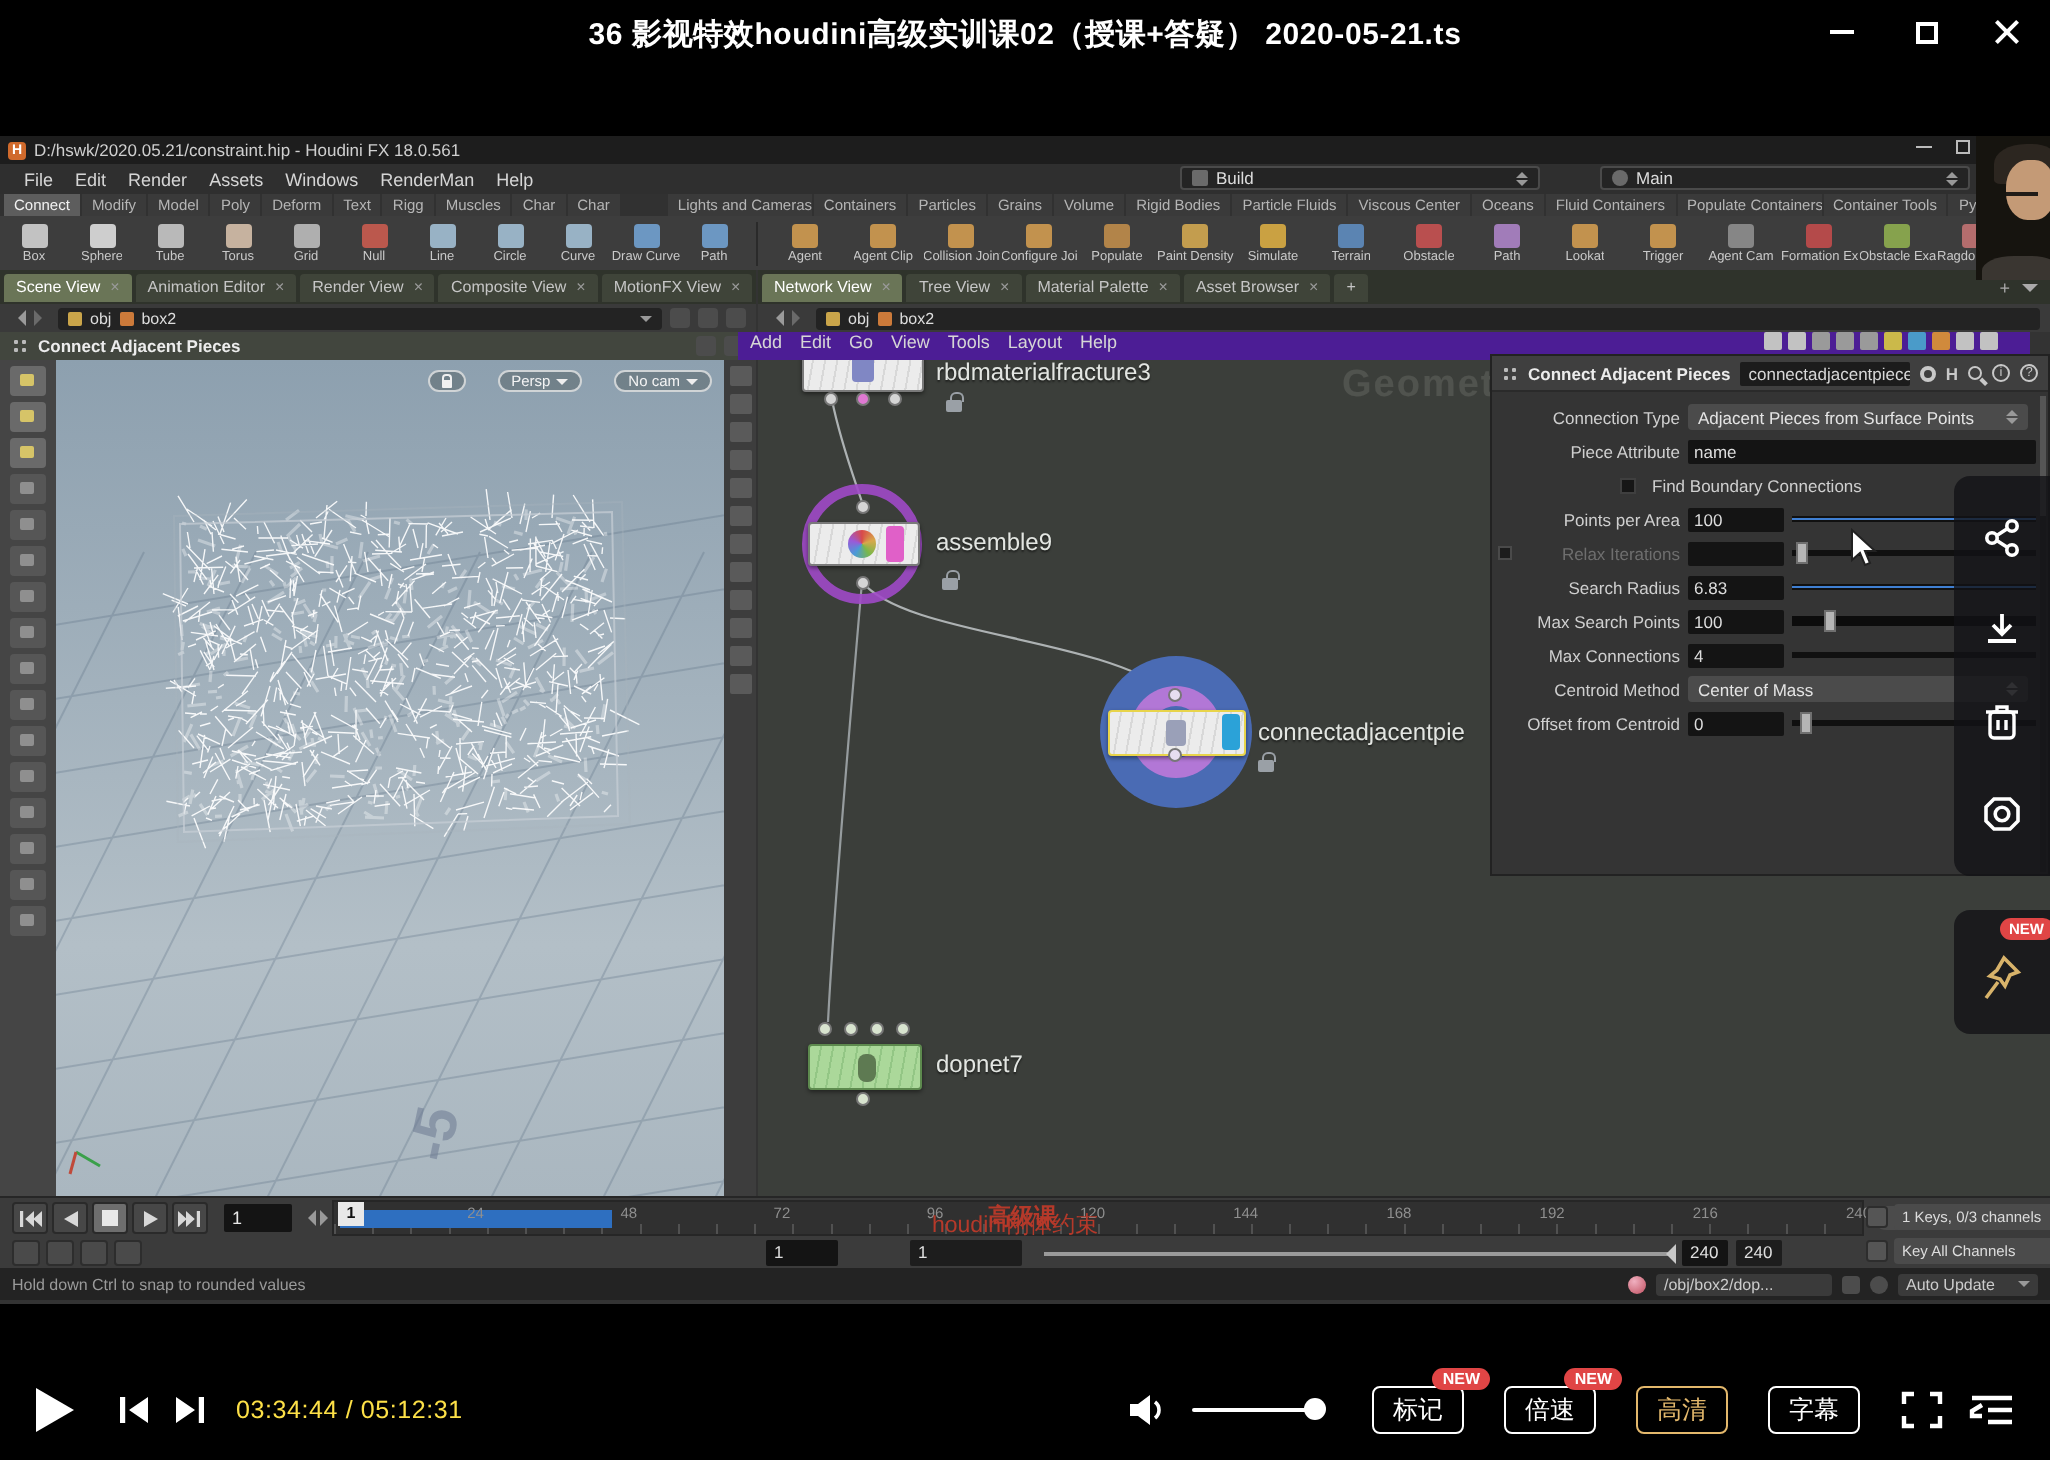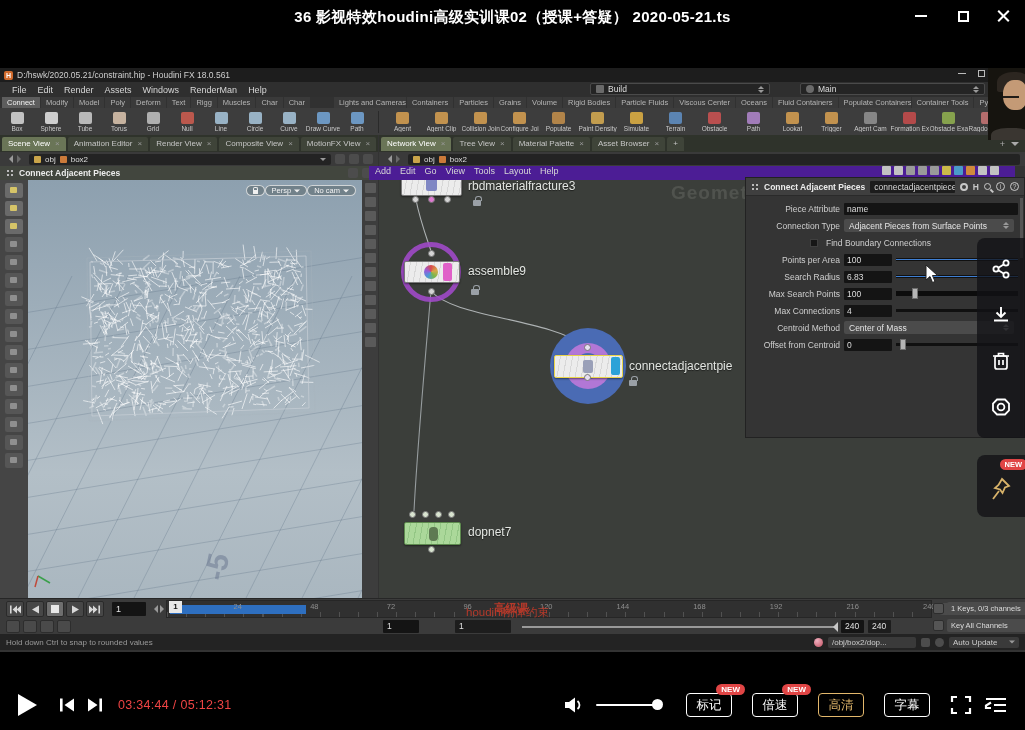--- a/index.html
+++ b/index.html
@@ -86,21 +86,21 @@
 
   #vp-leftcol{position:absolute;left:0;top:112px;width:28px;height:418px;background:#454545;display:flex;flex-direction:column;align-items:center;gap:3px;padding-top:3px;overflow:hidden}
   .vicon{width:18px;height:15px;background:#565656;border-radius:2px;position:relative;cursor:pointer}
   .vicon:after{content:"";position:absolute;left:5px;top:4px;width:7px;height:6px;background:#8f8f8f;border-radius:1px}
   .vicon.hl{background:#6a6a6a}.vicon.hl:after{background:#d6c468}
   #vp-rightcol{position:absolute;left:362px;top:112px;width:16px;height:418px;background:#3d3d3d;display:flex;flex-direction:column;align-items:center;gap:4px;padding-top:3px;overflow:hidden}
   .ricon{width:11px;height:10px;background:#5a5a5a;border-radius:1px;cursor:pointer}
 
   #vp-canvas{position:absolute;left:28px;top:112px;width:334px;height:418px;background:linear-gradient(#8da0af,#b3bfc7 70%,#aab7c0);overflow:hidden}
   #vp-svg{position:absolute;left:0;top:0}
-  #vp-pills{position:absolute;right:6px;top:5px;display:flex;gap:0;align-items:flex-start}
+  #vp-pills{position:absolute;right:6px;top:5px;display:flex;gap:16px;align-items:flex-start}
   .vpill{height:11px;border:1px solid rgba(240,240,240,.75);border-radius:6px;color:#f4f4f4;font-size:7.5px;line-height:10px;padding:0 6px;background:rgba(40,45,40,.28);display:flex;align-items:center;gap:3px;cursor:pointer}
   .vpill .dn{width:0;height:0;border:3px solid transparent;border-top-color:#eee;transform:translateY(1.5px)}
   .minilock{width:5px;height:4px;background:#f0f0f0;border-radius:.5px;position:relative;margin-top:2px}
   .minilock:before{content:"";position:absolute;left:.5px;top:-3px;width:3px;height:3px;border:1px solid #f0f0f0;border-bottom:none;border-radius:2px 2px 0 0}
 
   
   #net-canvas{position:absolute;left:379px;top:112px;width:646px;height:418px;background:#3b3e3a;overflow:hidden}
   #net-watermark{position:absolute;left:292px;top:2px;font-size:19px;font-weight:bold;color:rgba(222,226,218,.13);letter-spacing:1px}
   #wires{position:absolute;left:0;top:0}
   .nbody{position:absolute;height:23px;border-radius:2px;border:1px solid #7a7a7a;background:repeating-linear-gradient(100deg,#ececec 0 5px,#d8d8d8 5px 6px);box-shadow:0 1px 2px rgba(0,0,0,.45)}
@@ -189,21 +189,21 @@
   .side-btn{width:26px;height:26px;display:flex;align-items:center;justify-content:center;cursor:pointer}
   #pin-block{position:absolute;right:0;top:455px;width:48px;height:62px;background:rgba(18,18,22,.78);border-radius:8px 0 0 8px;z-index:40}
   #pin-badge{position:absolute;right:-2px;top:4px;background:#e04545;color:#fff;font-size:7.5px;font-weight:bold;padding:1px 5px;border-radius:7px}
   #pin-icon{position:absolute;left:12px;top:22px}
 
   
   #controlbar{position:absolute;left:0;top:680px;width:1025px;height:50px;background:#000;z-index:30}
   #cb-play{position:absolute;left:16px;top:13px;width:26px;height:24px;cursor:pointer}
   #cb-prev{position:absolute;left:58px;top:17px;cursor:pointer}
   #cb-next{position:absolute;left:86px;top:17px;cursor:pointer}
-  #cb-time{position:absolute;left:118px;top:18px;font-size:12.5px;color:#ef4444;letter-spacing:.3px}
+  #cb-time{position:absolute;left:118px;top:18px;font-size:12.5px;color:#fde047;letter-spacing:.3px}
   #cb-speaker{position:absolute;left:564px;top:16px;cursor:pointer}
   #vol-track{position:absolute;left:596px;top:24px;width:66px;height:2px;background:#fff;border-radius:1px;cursor:pointer}
   #vol-knob{position:absolute;left:652px;top:19px;width:11px;height:11px;border-radius:50%;background:#fff;cursor:pointer}
   #cb-pills{position:absolute;left:686px;top:13px;display:flex;gap:20px}
   .pill{position:relative;width:46px;height:24px;border:1.5px solid #fff;border-radius:4px;color:#fff;font-size:12.5px;display:flex;align-items:center;justify-content:center;background:transparent;cursor:pointer}
   .pill.accent{border-color:#e3b86c;color:#e3b86c}
   .newbadge{position:absolute;right:-14px;top:-10px;background:#e04545;color:#fff;font-size:8px;font-weight:bold;padding:1px 5px;border-radius:7px}
   #cb-full{position:absolute;left:950px;top:15px;cursor:pointer}
   #cb-list{position:absolute;left:984px;top:15px;cursor:pointer}
 
@@ -629,46 +629,54 @@
         <span id="param-name">connectadjacentpieces1</span>
         <span class="ico-gear"></span>
         <span class="ph-ic">H</span>
         <span class="ico-mag"></span>
         <span class="ico-info">i</span>
         <span class="ico-info">?</span>
       </div>
       <div id="param-rows">
           <div class="prow">
             <span class="pen"></span>
-            <span class="plabel">Piece Attribute</span>
-            <span class="pfield wide">name</span>
-          </div>
-          <div class="prow">
-            <span class="pen"></span>
             <span class="plabel">Connection Type</span>
             <span class="pmenu">
               <span class="mval">Adjacent Pieces from Surface Points</span>
               <span class="updn">
                 <i class="u"></i>
                 <i class="d"></i>
               </span>
             </span>
           </div>
           <div class="prow">
             <span class="pen"></span>
+            <span class="plabel">Piece Attribute</span>
+            <span class="pfield wide">name</span>
+          </div>
+          <div class="prow">
+            <span class="pen"></span>
             <span style="width: 46px;"></span>
             <span class="pcheck"></span>
             <span class="pchecklabel">Find Boundary Connections</span>
           </div>
           <div class="prow">
             <span class="pen"></span>
             <span class="plabel">Points per Area</span>
             <span class="pfield">100</span>
             <span class="pslider">
               <i class="sline"></i>
+            </span>
+          </div>
+          <div class="prow">
+            <span class="pen on"></span>
+            <span class="plabel dis">Relax Iterations</span>
+            <span class="pfield dis"></span>
+            <span class="pslider">
+              <i class="shandle" style="left: 2%;"></i>
             </span>
           </div>
           <div class="prow">
             <span class="pen"></span>
             <span class="plabel">Search Radius</span>
             <span class="pfield">6.83</span>
             <span class="pslider">
               <i class="sline"></i>
             </span>
           </div>

